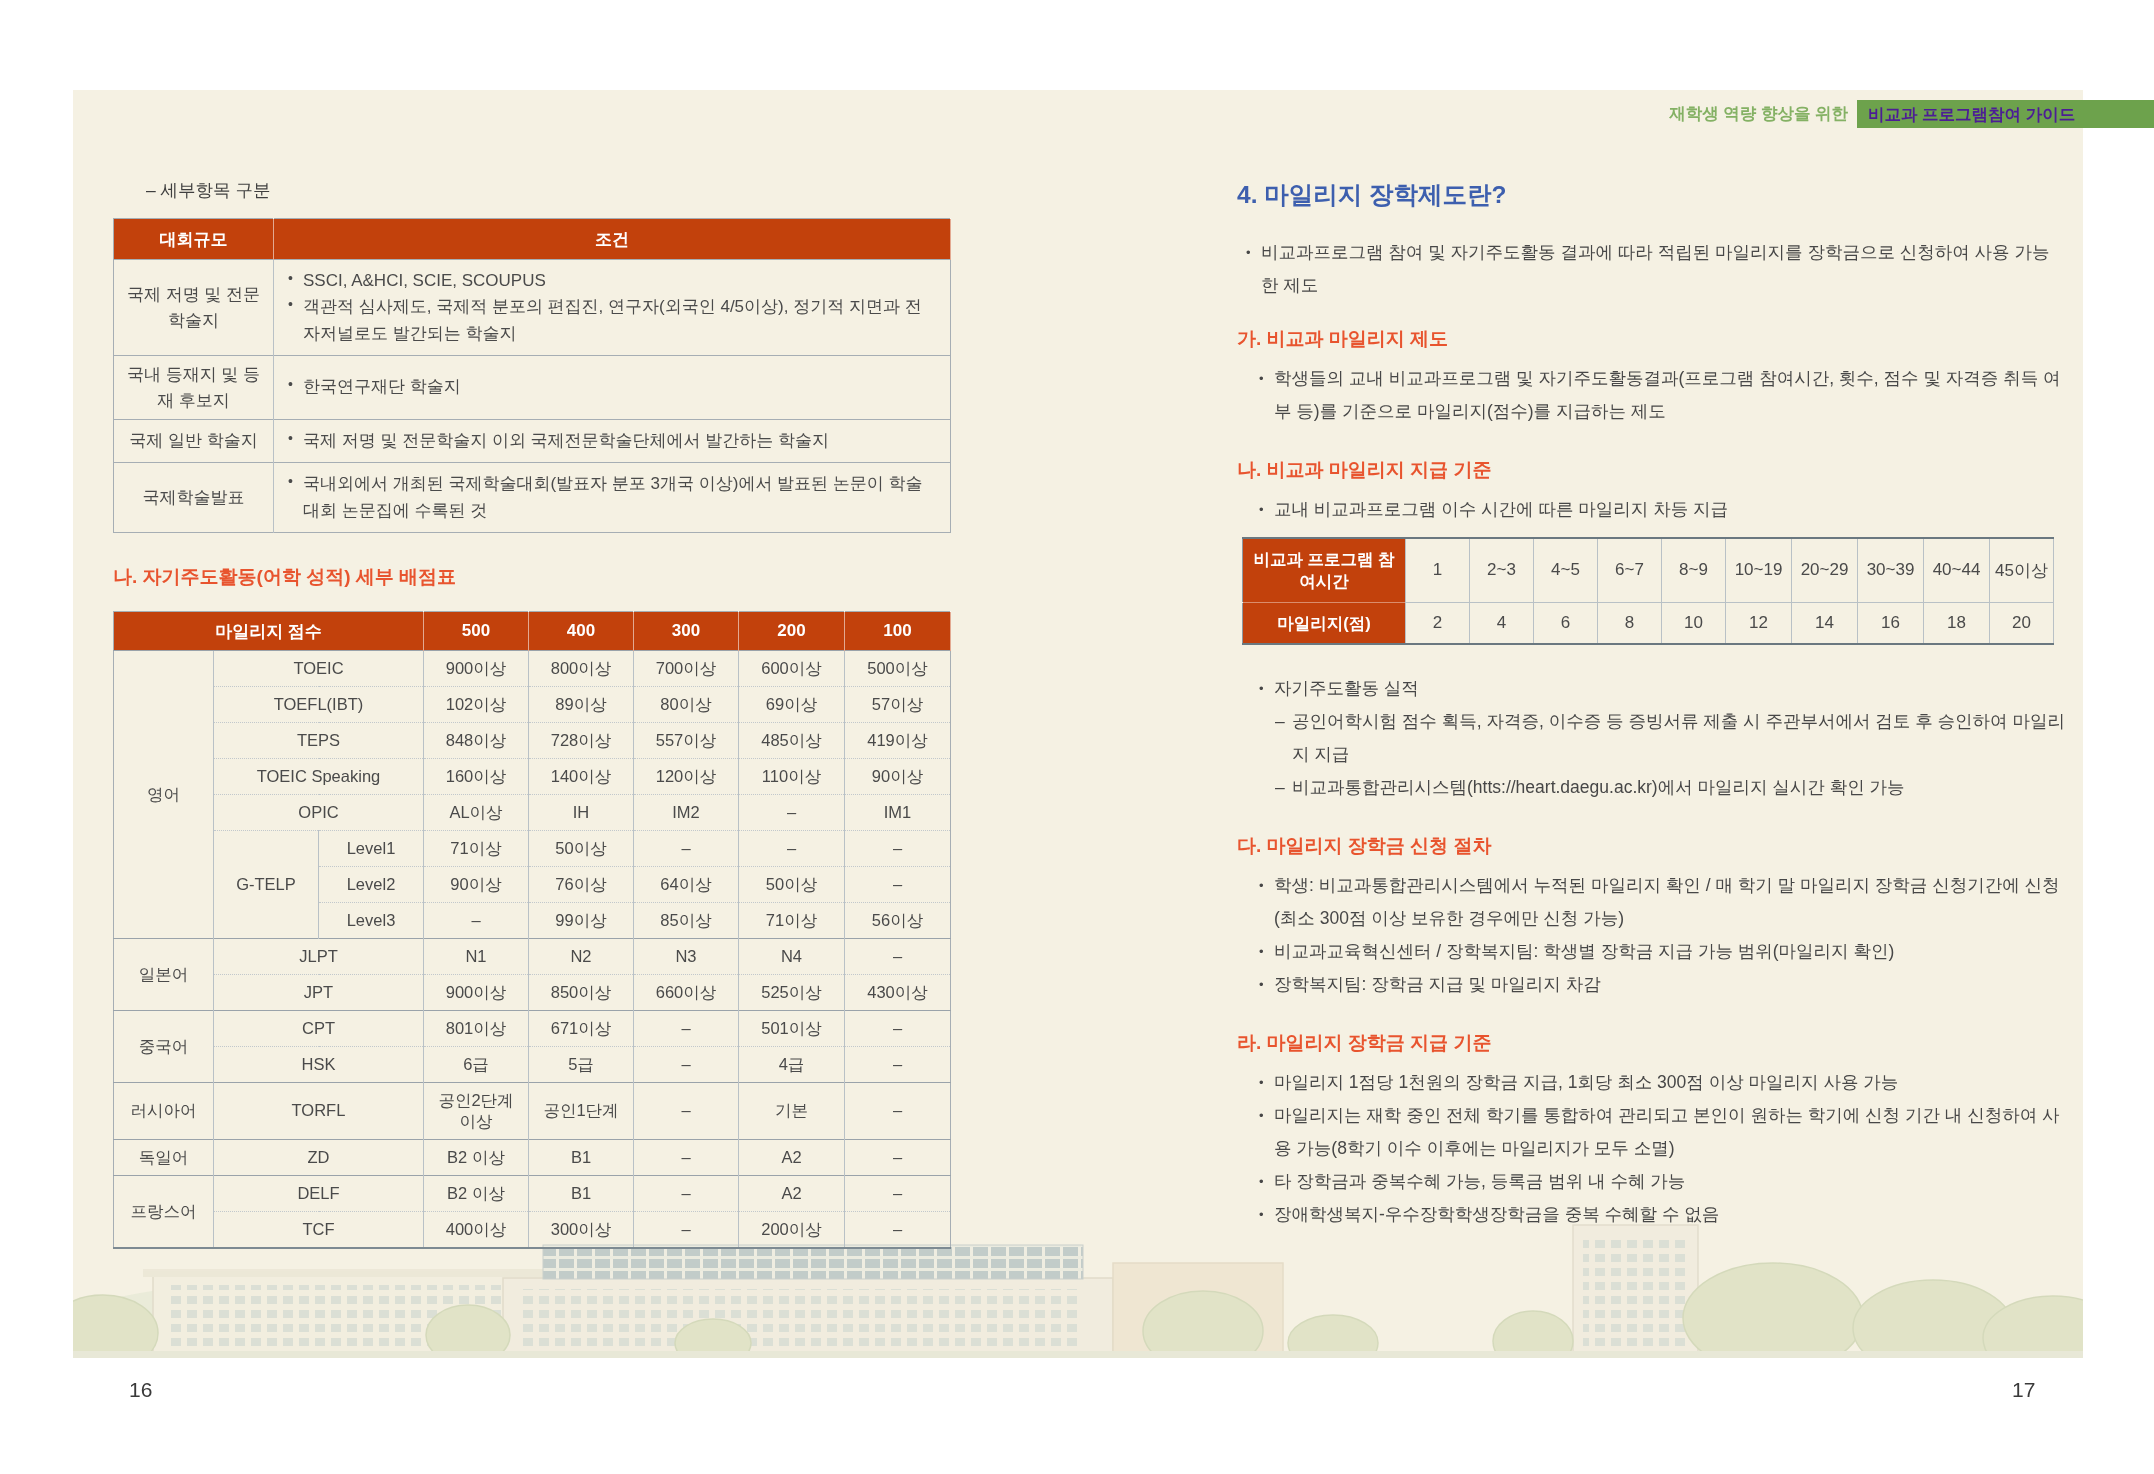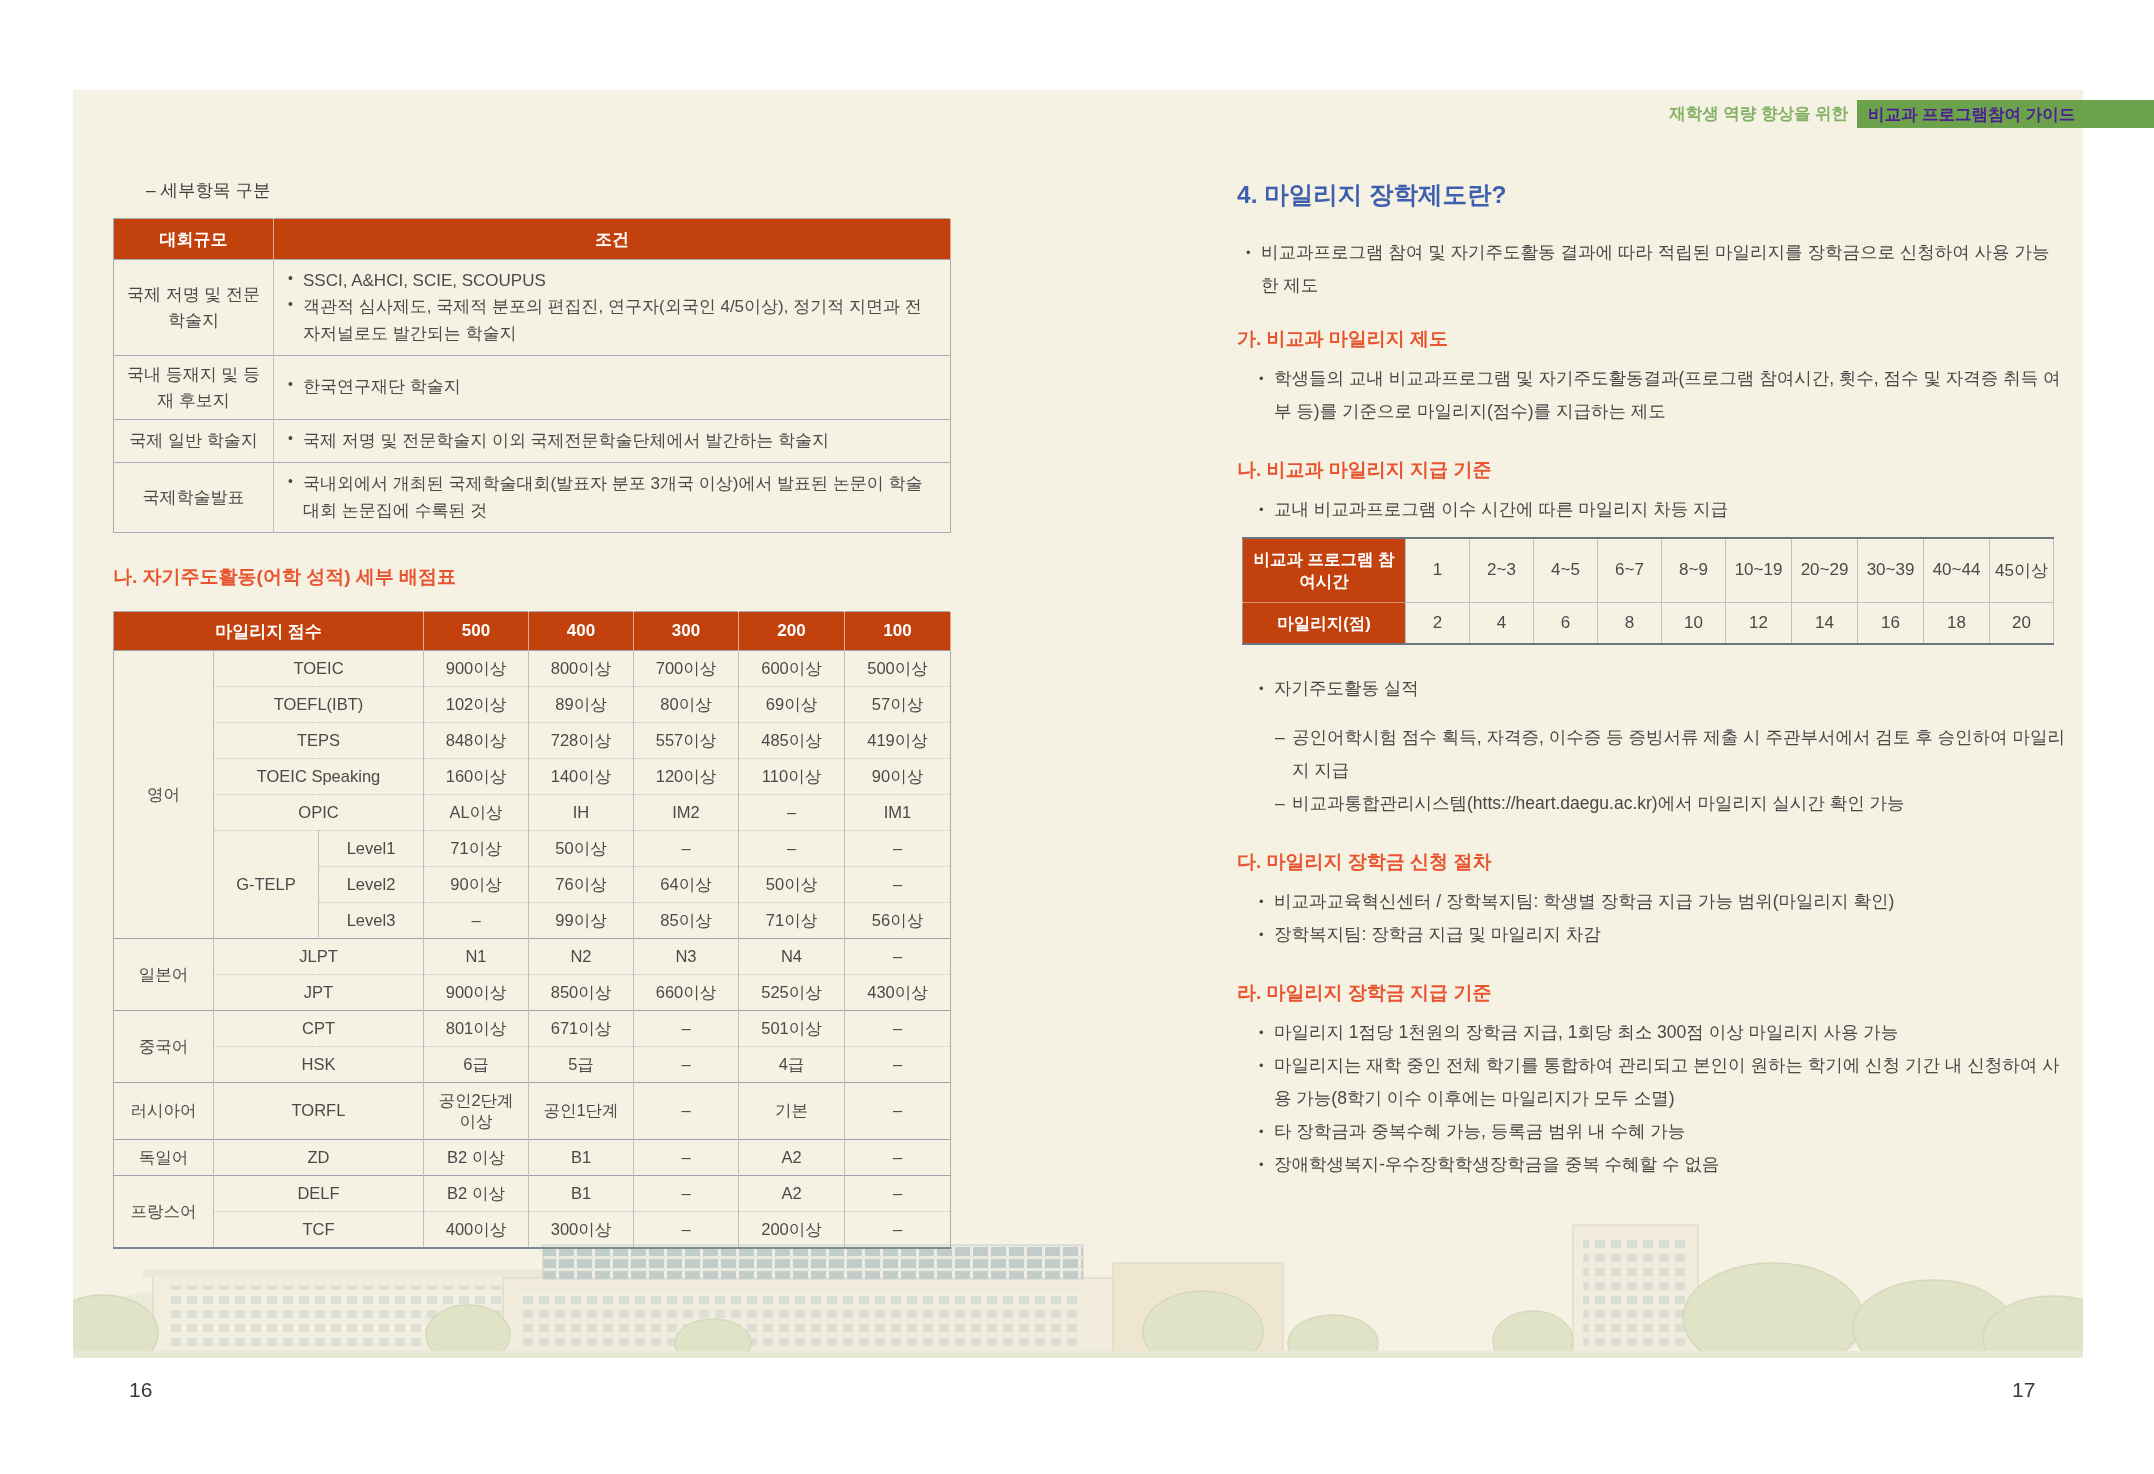--- a/index.html
+++ b/index.html
@@ -365,30 +365,31 @@
             <td>10</td>
             <td>12</td>
             <td>14</td>
             <td>16</td>
             <td>18</td>
             <td>20</td>
         </tr>
       </tbody>
     </table>
 
-    <ul class="bullets" style="margin:27px 0 16px 19px;width:812px">
+    <ul class="bullets" style="margin:27px 0 0 19px;width:812px">
       <li>자기주도활동 실적</li>
     </ul>
     <ul class="dash" style="margin-left:36px;width:800px">
       <li>공인어학시험 점수 획득, 자격증, 이수증 등 증빙서류 제출 시 주관부서에서 검토 후 승인하여 마일리지 지급</li>
       <li>비교과통합관리시스템(htts://heart.daegu.ac.kr)에서 마일리지 실시간 확인 가능</li>
     </ul>
 
     <div class="orange-heading" style="margin-top:29px">다. 마일리지 장학금 신청 절차</div>
     <ul class="bullets" style="margin:10px 0 0 19px;width:828px">
+      <li>학생: 비교과통합관리시스템에서 누적된 마일리지 확인 / 매 학기 말 마일리지 장학금 신청기간에 신청 (최소 300점 이상 보유한 경우에만 신청 가능)</li>
       <li>비교과교육혁신센터 / 장학복지팀: 학생별 장학금 지급 가능 범위(마일리지 확인)</li>
       <li>장학복지팀: 장학금 지급 및 마일리지 차감</li>
     </ul>
 
     <div class="orange-heading" style="margin-top:29px">라. 마일리지 장학금 지급 기준</div>
     <ul class="bullets" style="margin:10px 0 0 19px;width:820px">
       <li>마일리지 1점당 1천원의 장학금 지급, 1회당 최소 300점 이상 마일리지 사용 가능</li>
       <li>마일리지는 재학 중인 전체 학기를 통합하여 관리되고 본인이 원하는 학기에 신청 기간 내 신청하여 사용 가능(8학기 이수 이후에는 마일리지가 모두 소멸)</li>
       <li>타 장학금과 중복수혜 가능, 등록금 범위 내 수혜 가능</li>
       <li>장애학생복지-우수장학학생장학금을 중복 수혜할 수 없음</li>

